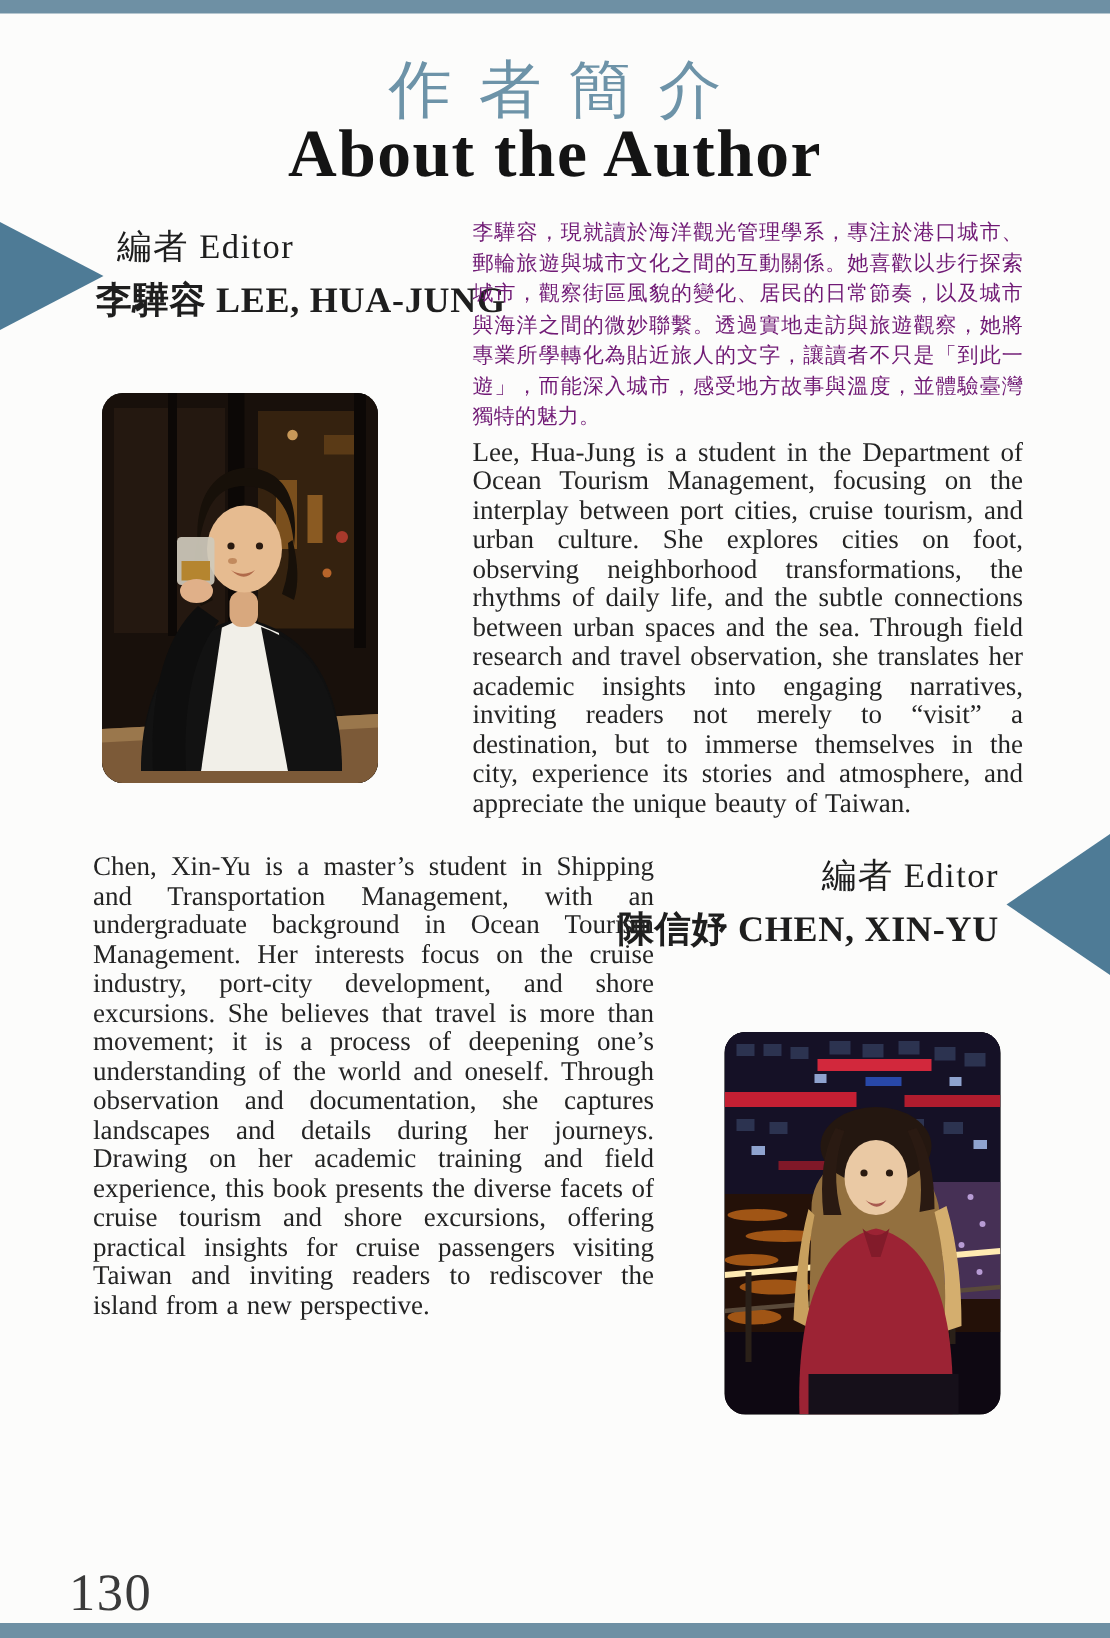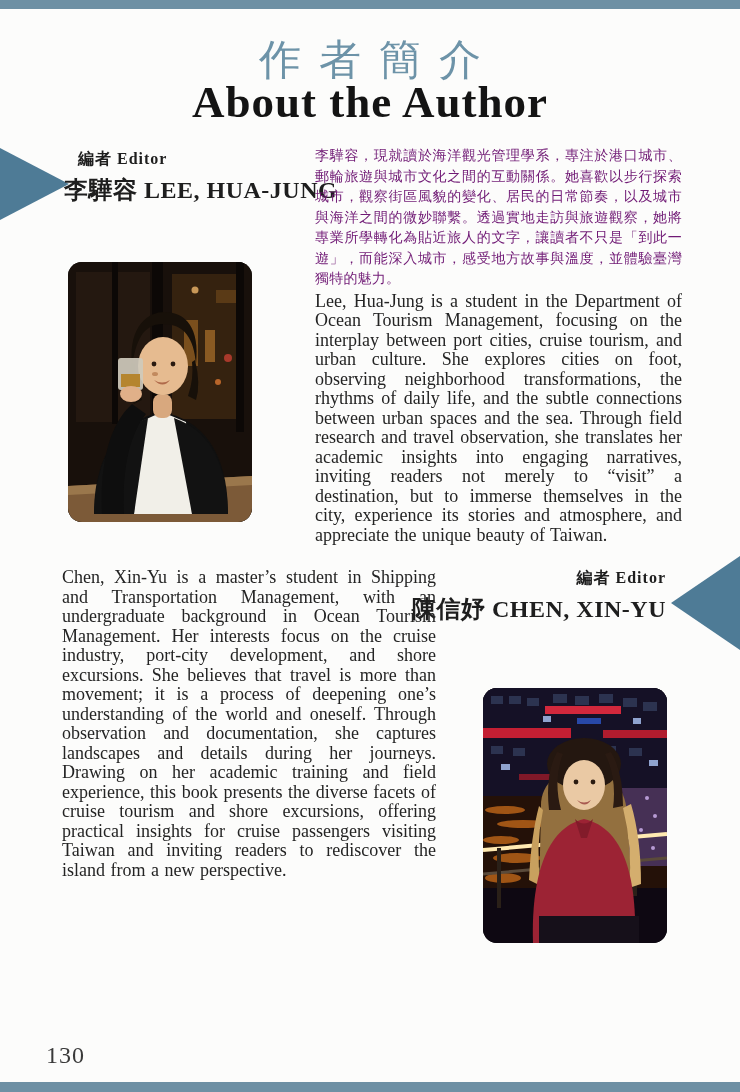--- a/index.html
+++ b/index.html
@@ -34,21 +34,21 @@
     border-left:69px solid var(--triangle);
   }
   .tri-left{
     position:absolute;right:0;top:556px;width:0;height:0;
     border-top:47px solid transparent;border-bottom:47px solid transparent;
     border-right:69px solid var(--triangle);
   }
 
   .editor-block-1{position:absolute;left:64px;top:149px;color:#1e1e1e;}
   .editor-block-2{position:absolute;right:74px;top:568px;text-align:right;color:#1e1e1e;}
-  .role-label{font-size:16px;font-weight:700;letter-spacing:1px;}
+  .role-label{font-size:23px;font-weight:400;letter-spacing:1px;}
   .editor-block-1 .role-label{padding-left:14px;}
   .author-name{font-size:24px;font-weight:700;margin-top:4px;letter-spacing:0.5px;white-space:nowrap;}
 
   .col-1{position:absolute;left:315px;top:146px;width:367px;height:420px;overflow:hidden;}
   .col-2{position:absolute;left:62px;top:566px;width:374px;height:484px;overflow:hidden;}
 
   .bio-zh{
     font-size:14px;line-height:20.5px;text-align:justify;
     color:#701a75;letter-spacing:0.2px;
   }
@@ -59,21 +59,21 @@
 
   .photo{
     position:absolute;border-radius:14px;overflow:hidden;background:#111;
   }
   .photo-1{left:68px;top:262px;width:184px;height:260px;}
   .photo-2{left:483px;top:688px;width:184px;height:255px;}
   .photo svg{display:block;width:100%;height:100%;}
 
   .page-number{
     position:absolute;left:46px;top:1042px;
-    font-size:24px;color:#3a3a3a;letter-spacing:1px;
+    font-size:35px;color:#3a3a3a;letter-spacing:1px;
   }
 </style>
 </head>
 <body style="--accent-bar: #6e90a4; --triangle: #4e7b96; --title-zh: #6d93a8;">
 
 <div class="page">
 
   <div class="top-bar"></div>
 
   <div class="title-zh">作者簡介</div>

